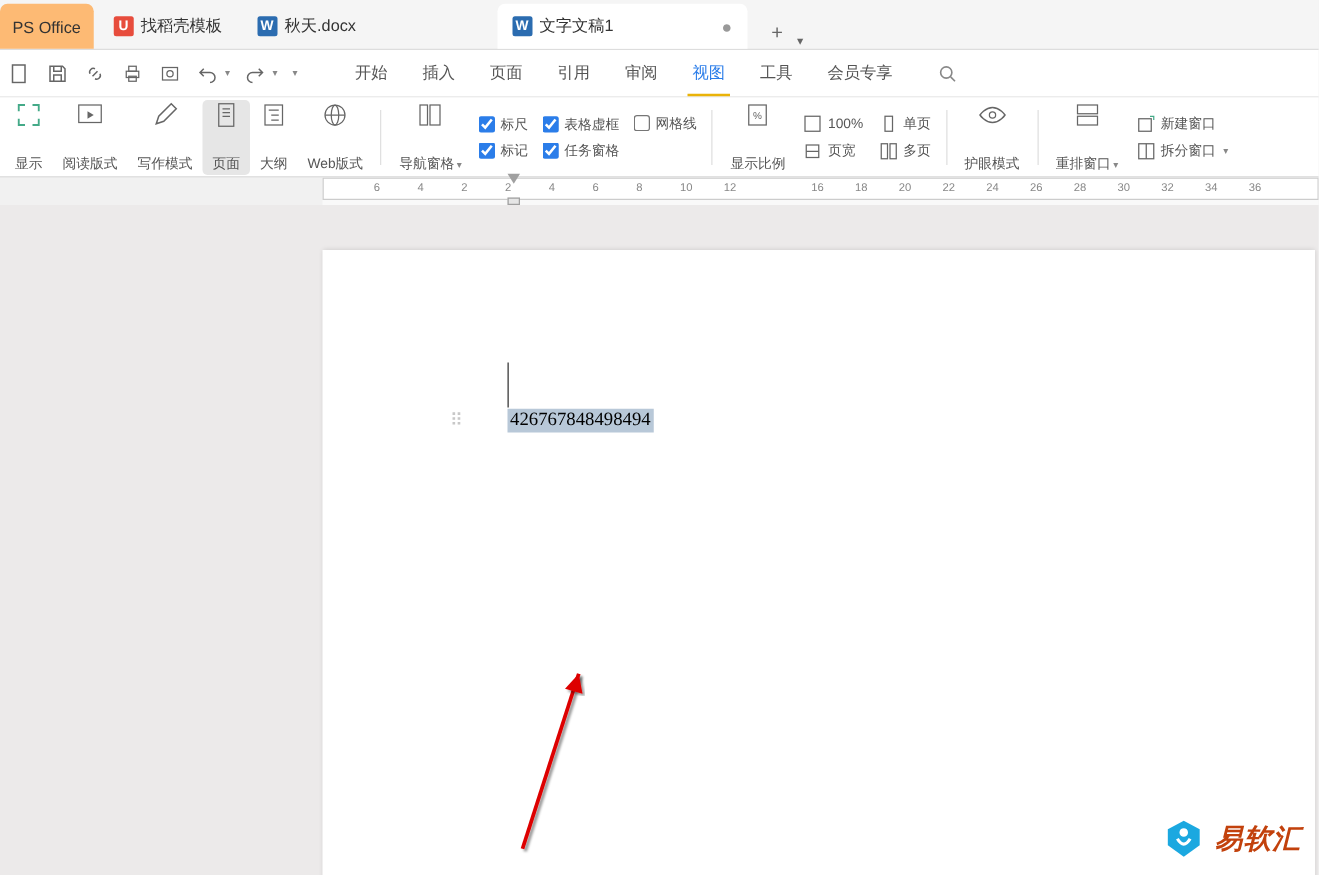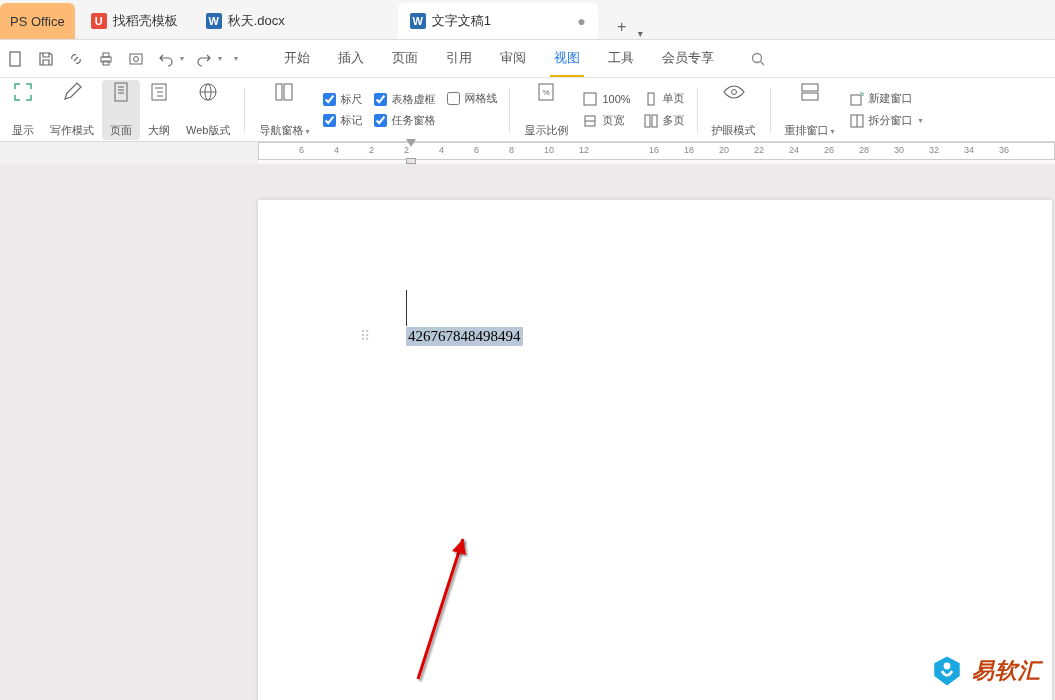--- a/index.html
+++ b/index.html
@@ -158,20 +158,29 @@
 </div>
 
 <div class="ribbon">
   <div class="ribbon-group">
     <span class="ribbon-icon">
         <svg width="22" height="22" viewBox="0 0 22 22">
           <path d="M3 8V3h5 M19 8V3h-5 M3 14v5h5 M19 14v5h-5" fill="none" stroke="#4a8" stroke-width="1.5"></path>
         </svg>
       </span>
     <span class="ribbon-label">显示</span>
+  </div>
+  <div class="ribbon-group">
+    <span class="ribbon-icon">
+        <svg width="22" height="22" viewBox="0 0 22 22">
+          <rect x="2" y="3" width="18" height="14" fill="none" stroke="#666"></rect>
+          <path d="M9 8l5 3-5 3z" fill="#666"></path>
+        </svg>
+      </span>
+    <span class="ribbon-label">阅读版式</span>
   </div>
   <div class="ribbon-group">
     <span class="ribbon-icon">
         <svg width="22" height="22" viewBox="0 0 22 22">
           <path d="M4 18l2-6 10-10 4 4-10 10-6 2z" fill="none" stroke="#666" stroke-width="1.2"></path>
         </svg>
       </span>
     <span class="ribbon-label">写作模式</span>
   </div>
   <div class="ribbon-group selected">

